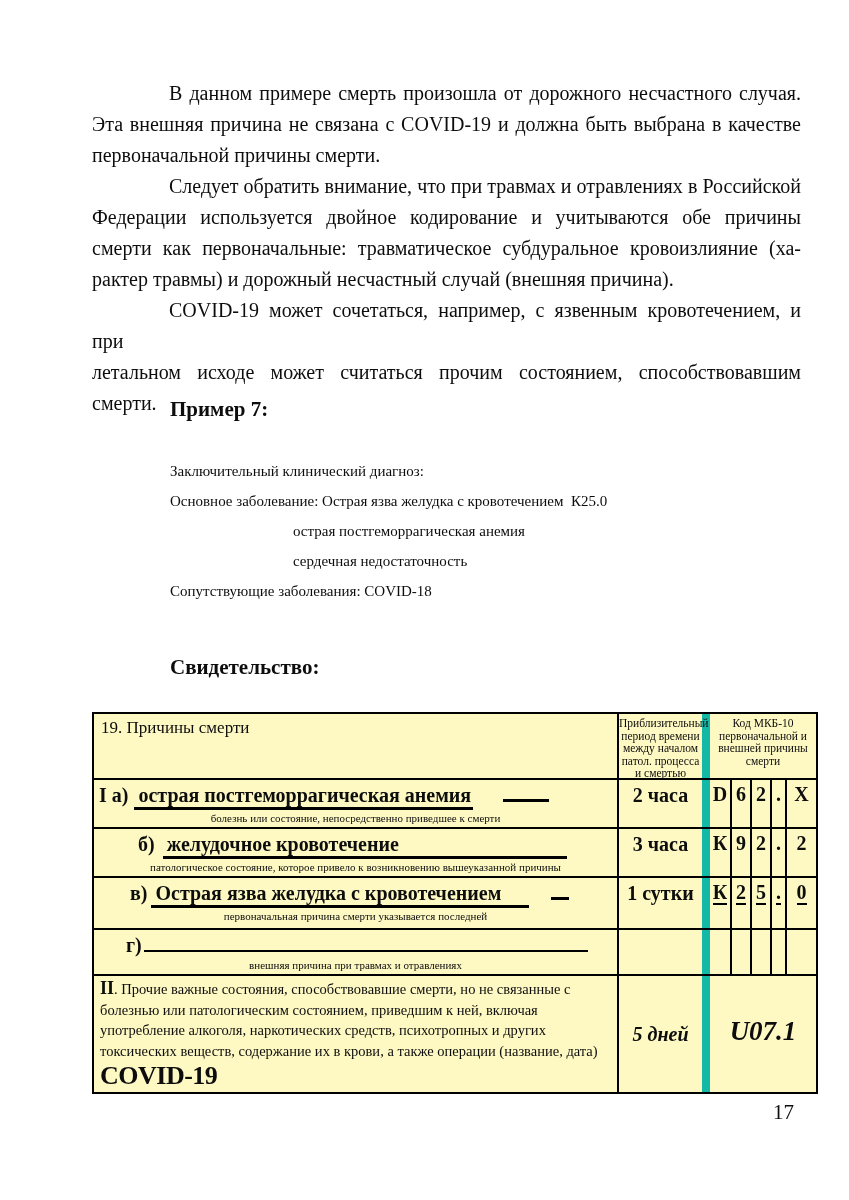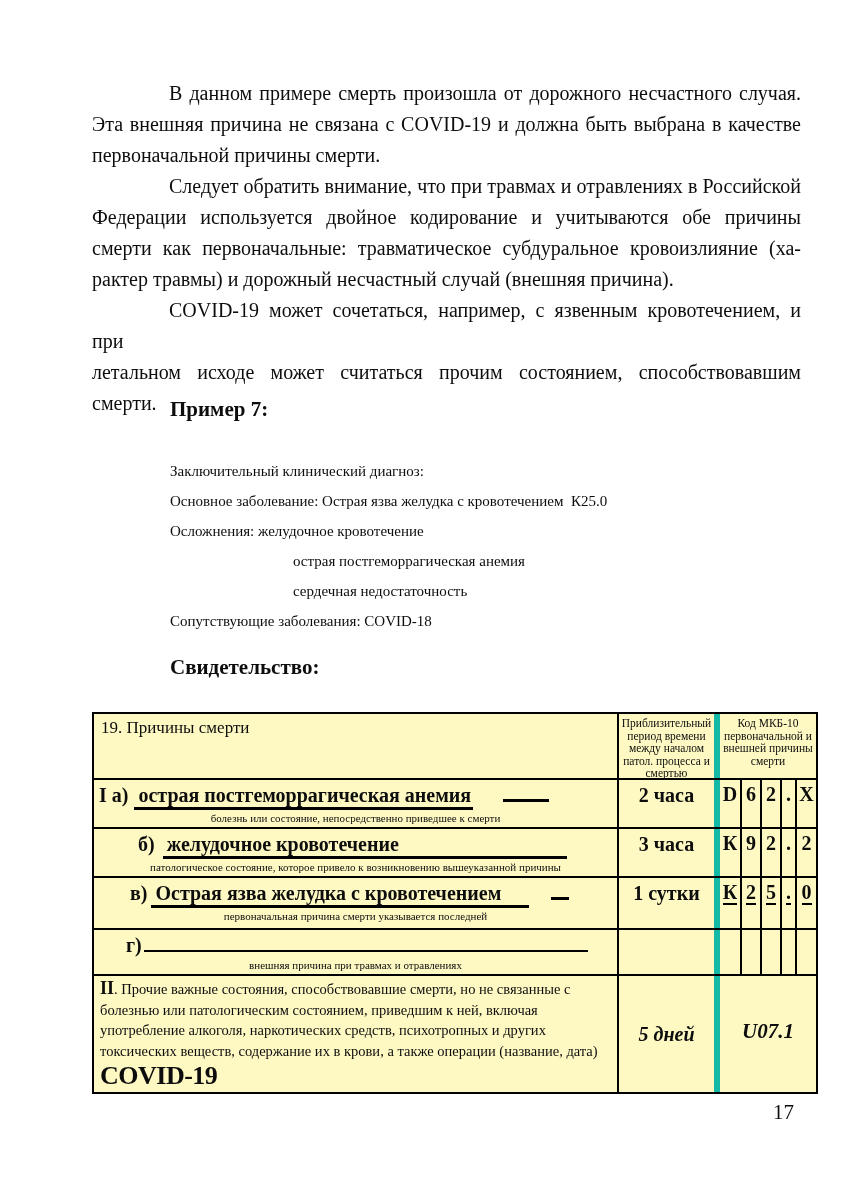--- a/index.html
+++ b/index.html
@@ -20,21 +20,21 @@
 
   .diag{position:absolute;left:170px;top:456px;width:640px;font-size:15px;line-height:30px;}
   .diag .dline{white-space:pre;}
   .diag .dline.sub{padding-left:123px;}
 
   
   .ctable{position:absolute;left:92px;top:712px;width:726px;border:2px solid #000;box-sizing:border-box;background:#fef9c3;}
   .trow{display:flex;border-top:2px solid #000;box-sizing:border-box;align-items:stretch;}
   .trow:first-child{border-top:none;}
   .c-cause{width:525px;border-right:2px solid #000;box-sizing:border-box;position:relative;}
-  .c-period{width:101px;border-right:6px solid #14b8a6;box-sizing:border-box;text-align:center;}
+  .c-period{width:91px;border-right:8px solid #14b8a6;box-sizing:border-box;text-align:center;}
   .c-code{flex:1;display:flex;box-sizing:border-box;}
 
   .hdr-row{height:64px;}
   .hdr-cause{font-size:17px;padding:4px 0 0 7px;}
   .hdr-small{font-size:11.5px;line-height:12.5px;text-align:center;padding-top:3px;}
   .c-code.hdr-code{display:block;}
 
   .cause-cell{padding:3px 0 2px 0;}
   .cause-line{display:flex;align-items:baseline;font-weight:bold;font-size:20px;line-height:24px;}
   .lbl{white-space:pre;}
@@ -55,21 +55,21 @@
   .cc1{width:22px;} .cc2{width:20px;} .cc3{width:20px;} .cc4{width:15px;} .cc5{flex:1;}
   .code-cell.u span{border-bottom:2.5px solid #000;}
 
   .row2{min-height:90px;}
   .s2-cause{padding:2px 4px 2px 6px;}
   .s2-text{font-size:14.5px;line-height:20.5px;}
   .s2-text b{font-size:18px;}
   .s2-value{font-size:26px;font-weight:bold;line-height:28px;margin-top:1px;letter-spacing:-0.5px;}
   .c-period.s2-period,.c-code.s2-code{display:flex;align-items:center;justify-content:center;font-style:italic;}
   .s2-period .period-val{padding-bottom:4px;}
-  .s2-code-val{font-size:21px;font-weight:bold;padding-bottom:6px;text-align:center;width:100%;}
+  .s2-code-val{font-size:27px;font-weight:bold;padding-bottom:6px;text-align:center;width:100%;}
 
   .page-num{position:absolute;left:773px;top:1100px;font-size:21px;}
 </style>
 </head>
 <body>
 
 <div class="page">
 
   <div class="text-col">
     <div class="pline ind">В данном примере смерть произошла от дорожного несчастного случая.</div>
@@ -82,21 +82,20 @@
     <div class="pline ind">COVID-19 может сочетаться, например, с язвенным кровотечением, и при</div>
     <div class="pline">летальном исходе может считаться прочим состоянием, способствовавшим</div>
     <div class="pline last">смерти.</div>
   </div>
 
   <div class="heading" style="top:397px;">Пример 7:</div>
 
   <div class="diag">
     <div class="dline">Заключительный клинический диагноз:</div>
     <div class="dline">Основное заболевание: Острая язва желудка с кровотечением  К25.0</div>
-    <div class="dline">Осложнения: желудочное кровотечение</div>
     <div class="dline sub">острая постгеморрагическая анемия</div>
     <div class="dline sub">сердечная недостаточность</div>
     <div class="dline">Сопутствующие заболевания: COVID-18</div>
   </div>
 
   <div class="heading" style="top:655px;">Свидетельство:</div>
 
   <div class="ctable">
 
     <div class="trow hdr-row">

